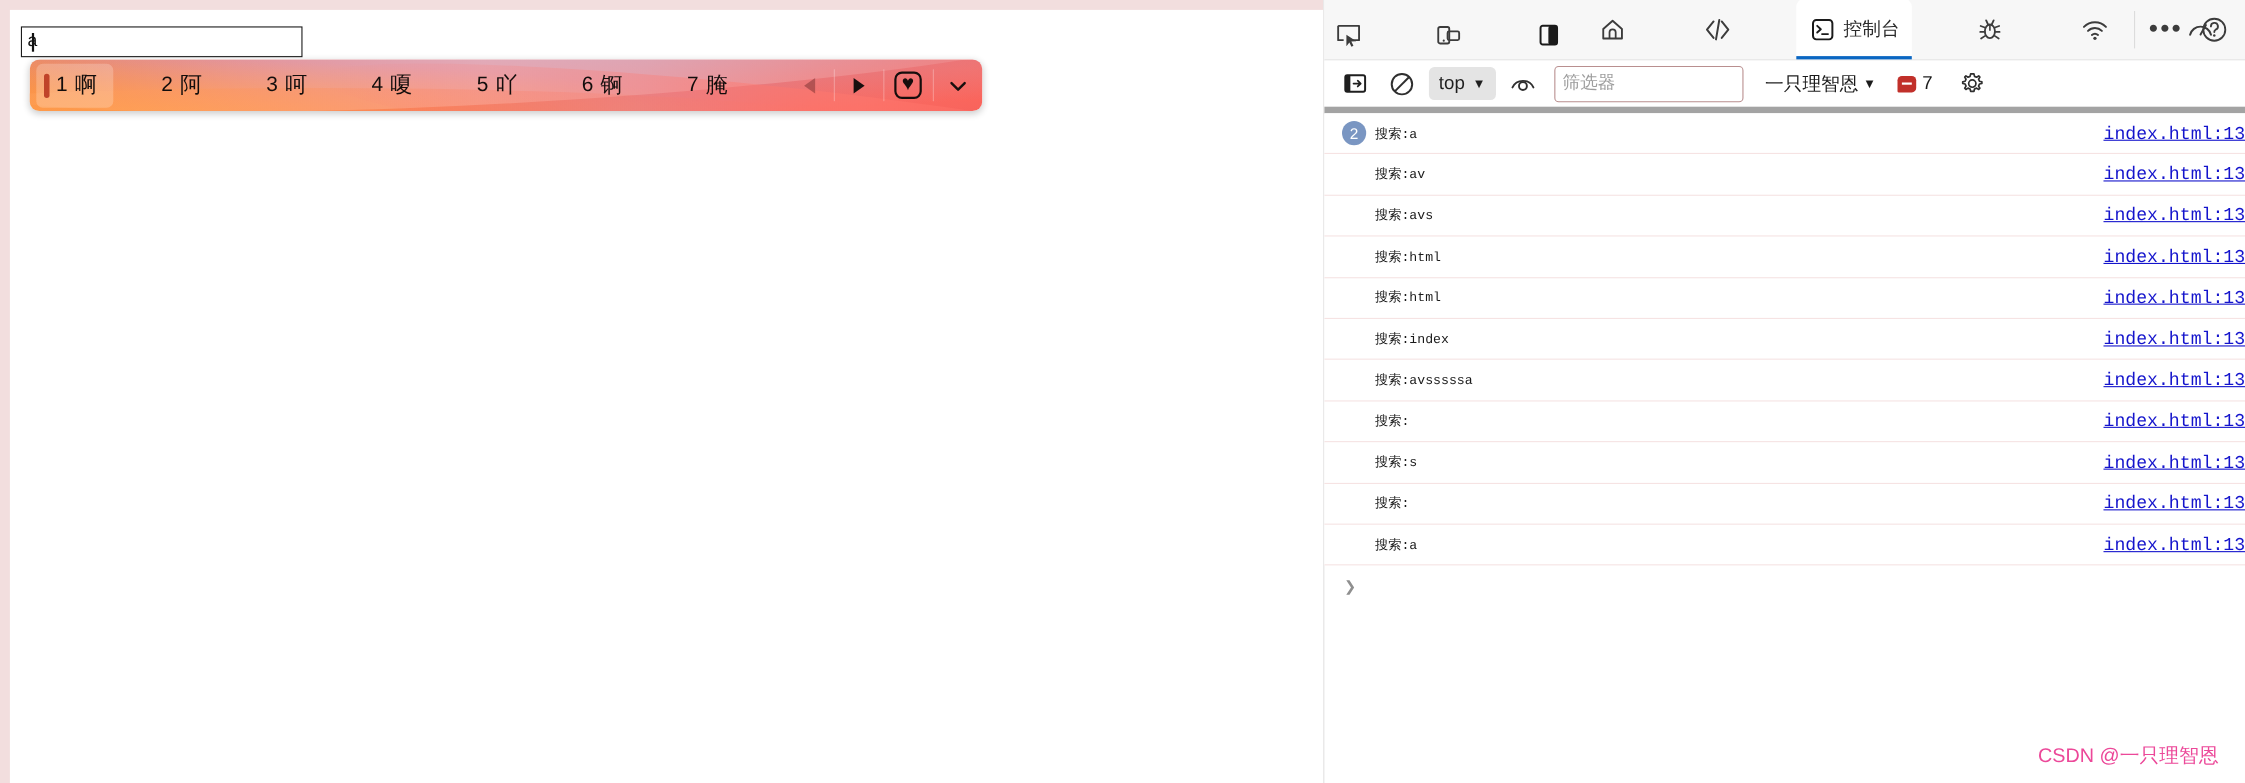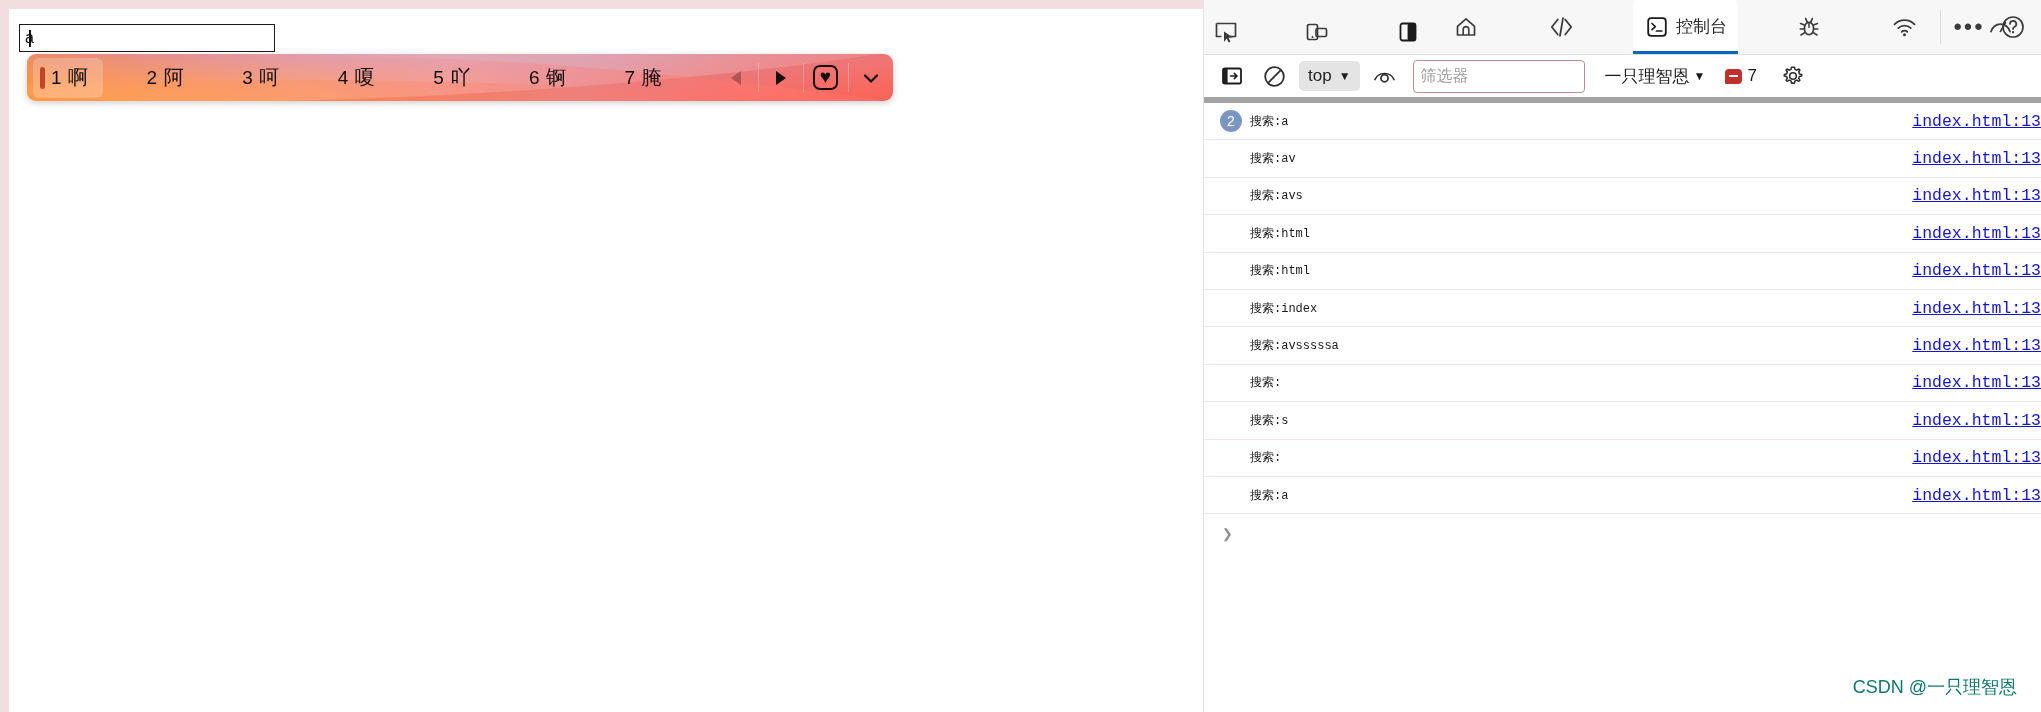--- a/index.html
+++ b/index.html
@@ -397,21 +397,21 @@
     font-size: 18px;
     font-family: "Liberation Mono", monospace;
   }
 
   
   #watermark {
     position: absolute;
     right: 24px;
     bottom: 13px;
     font-size: 18px;
-    color: #0f766e;
+    color: #ec4899;
     white-space: nowrap;
   }
 
   svg { display: block; }
 </style>
 </head>
 <body>
 
 <div id="screen">
 

